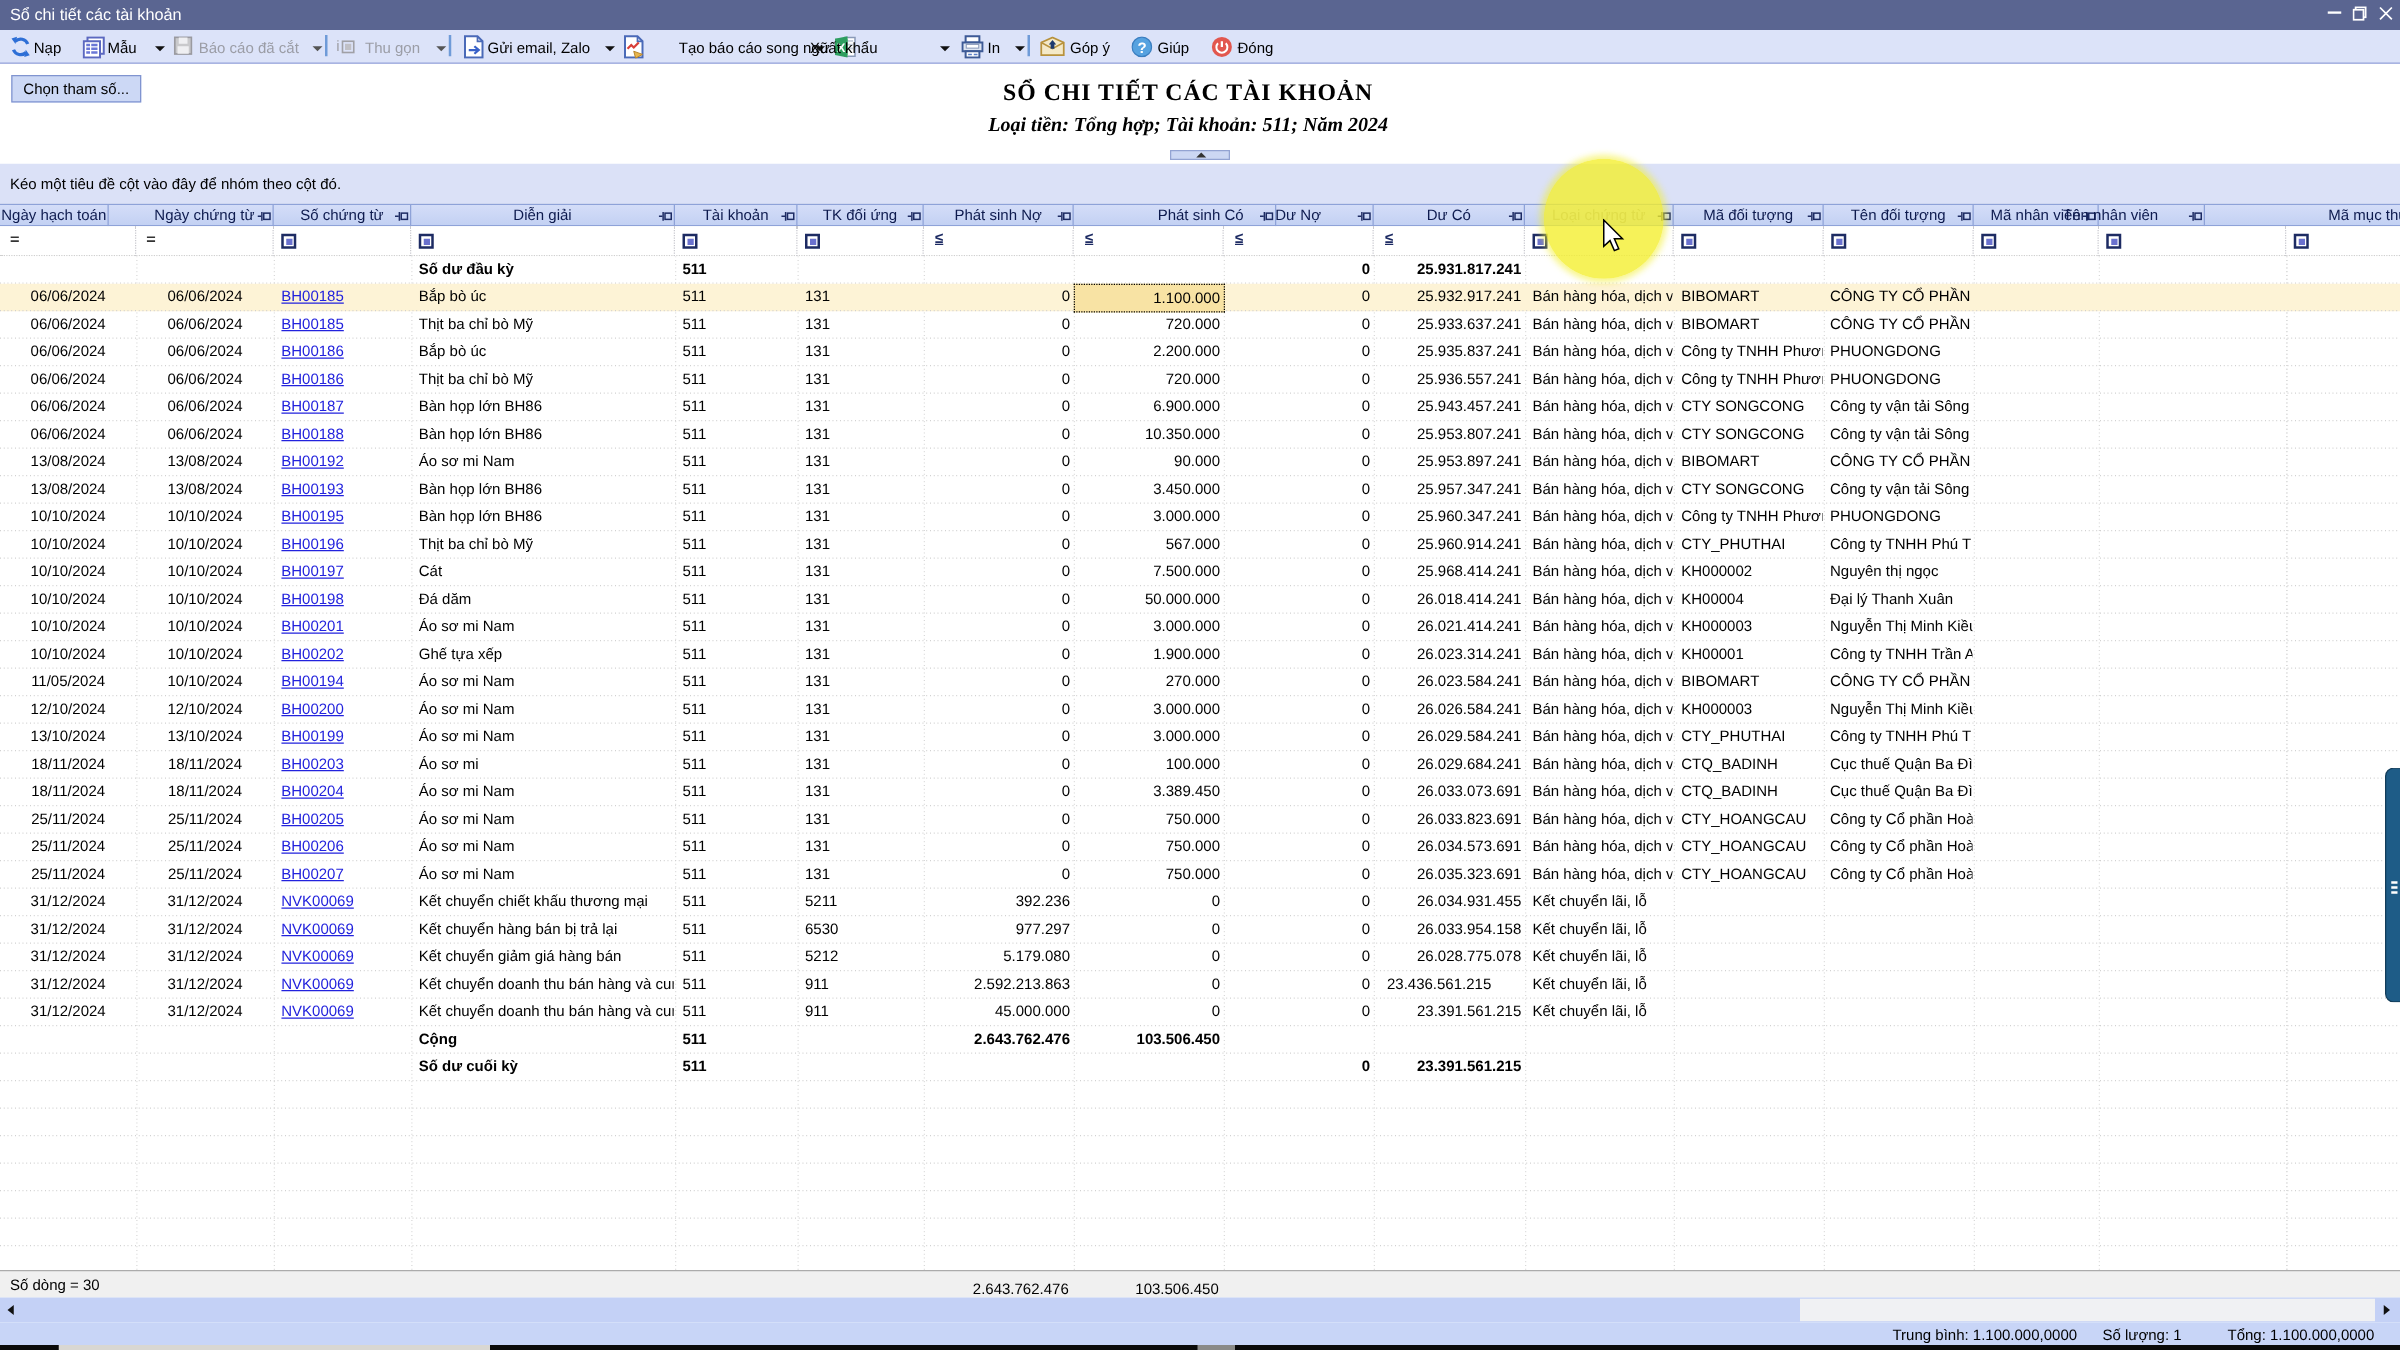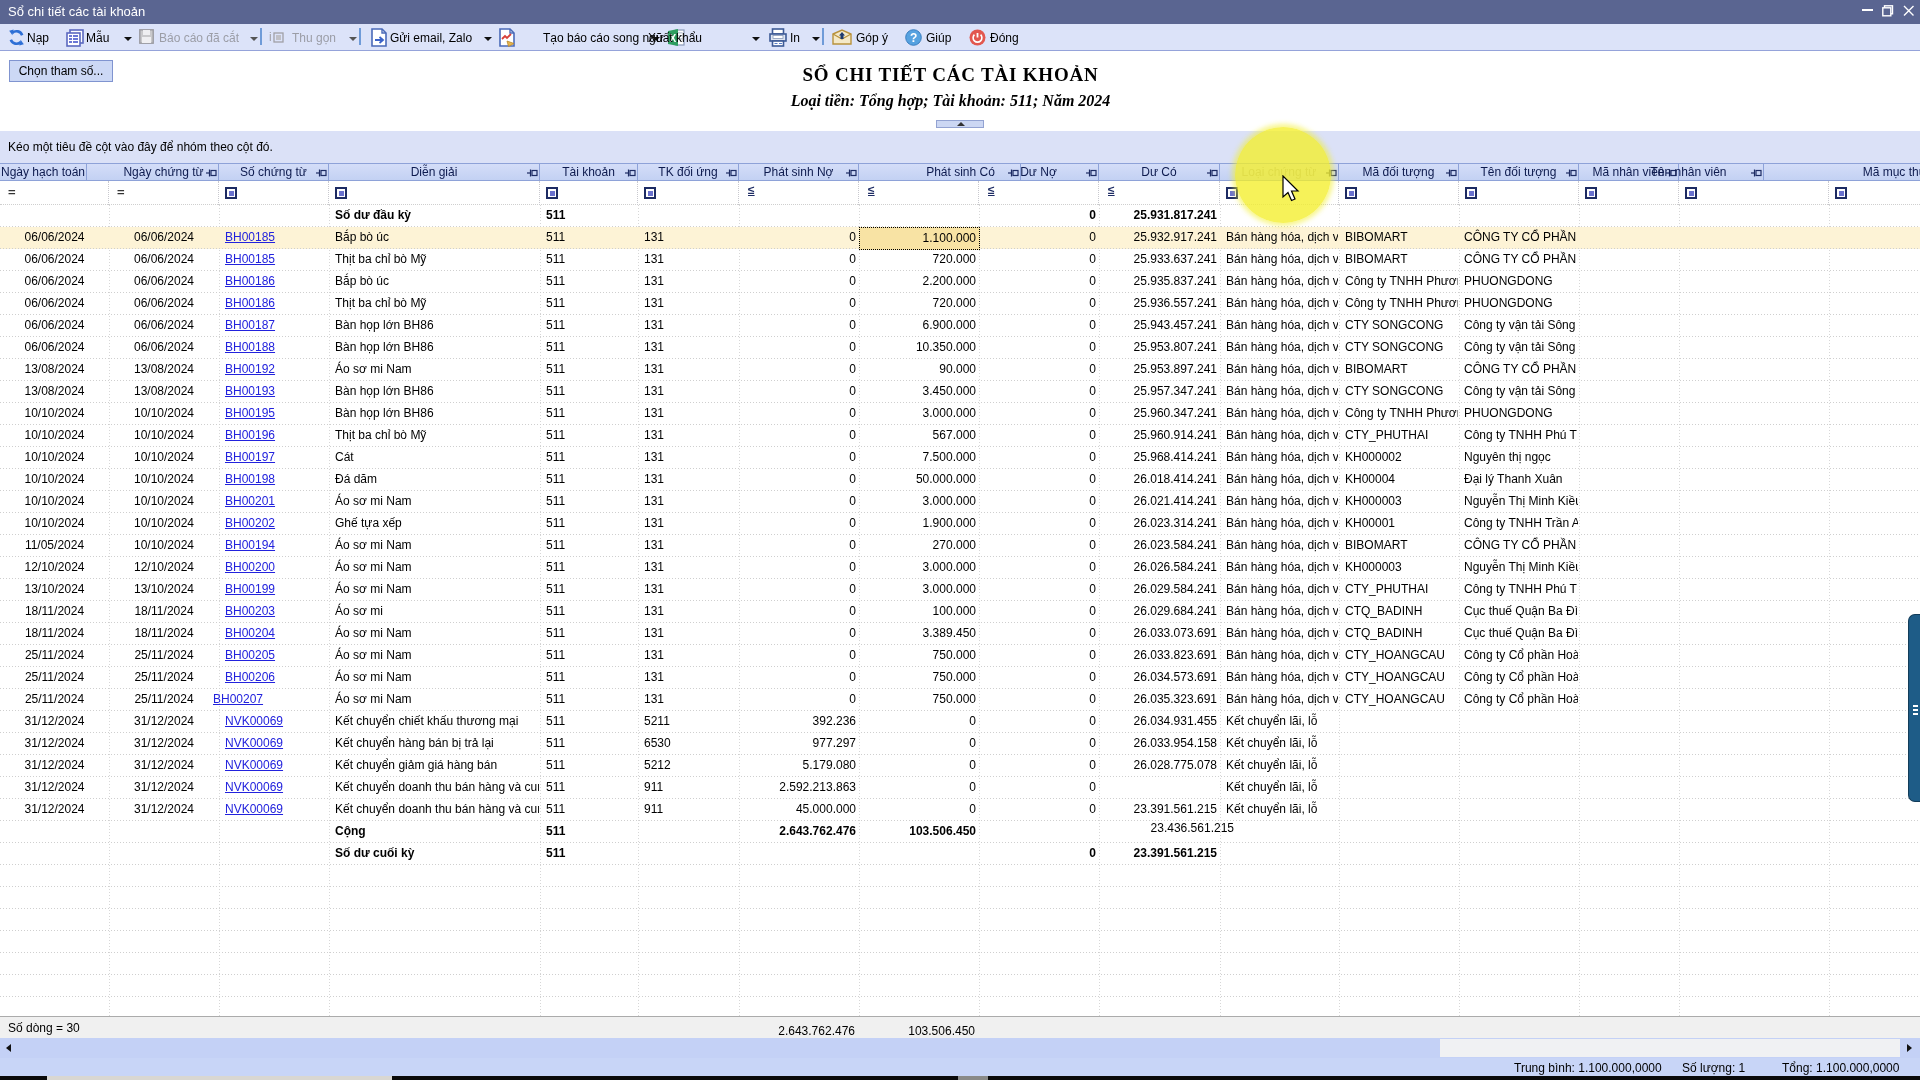--- a/index.html
+++ b/index.html
@@ -646,21 +646,21 @@
       <div class="cell rt rt" style="left:979px;width:117px;">0</div>
       <div class="cell rt rt" style="left:1099px;width:118px;">26.034.573.691</div>
       <div class="cell " style="left:1226px;width:112px;">Bán hàng hóa, dịch v</div>
       <div class="cell " style="left:1345px;width:113px;">CTY_HOANGCAU</div>
       <div class="cell " style="left:1464px;width:114px;">Công ty Cổ phần Hoà</div>
       <div class="bb"></div>
     </div>
     <div class="row" style="top:484px;">
       <div class="cell ct ct" style="left:0px;width:109px;">25/11/2024</div>
       <div class="cell ct ct" style="left:109px;width:110px;">25/11/2024</div>
-      <div class="cell " style="left:213px;width:103px;"><span class="lnk">BH00207</span></div>
+      <div class="cell " style="left:225px;width:103px;"><span class="lnk">BH00207</span></div>
       <div class="cell " style="left:335px;width:204px;">Áo sơ mi Nam</div>
       <div class="cell " style="left:546px;width:91px;">511</div>
       <div class="cell " style="left:644px;width:94px;">131</div>
       <div class="cell rt rt" style="left:739px;width:117px;">0</div>
       <div class="cell rt rt" style="left:859px;width:117px;">750.000</div>
       <div class="cell rt rt" style="left:979px;width:117px;">0</div>
       <div class="cell rt rt" style="left:1099px;width:118px;">26.035.323.691</div>
       <div class="cell " style="left:1226px;width:112px;">Bán hàng hóa, dịch v</div>
       <div class="cell " style="left:1345px;width:113px;">CTY_HOANGCAU</div>
       <div class="cell " style="left:1464px;width:114px;">Công ty Cổ phần Hoà</div>
@@ -711,21 +711,21 @@
     <div class="row" style="top:572px;">
       <div class="cell ct ct" style="left:0px;width:109px;">31/12/2024</div>
       <div class="cell ct ct" style="left:109px;width:110px;">31/12/2024</div>
       <div class="cell " style="left:225px;width:103px;"><span class="lnk">NVK00069</span></div>
       <div class="cell " style="left:335px;width:204px;">Kết chuyển doanh thu bán hàng và cun</div>
       <div class="cell " style="left:546px;width:91px;">511</div>
       <div class="cell " style="left:644px;width:94px;">911</div>
       <div class="cell rt rt" style="left:739px;width:117px;">2.592.213.863</div>
       <div class="cell rt rt" style="left:859px;width:117px;">0</div>
       <div class="cell rt rt" style="left:979px;width:117px;">0</div>
-      <div class="cell rt rt" style="left:1116px;width:118px;margin-top:41px;">23.436.561.215</div>
+      <div class="cell rt rt" style="left:1075px;width:118px;">23.436.561.215</div>
       <div class="cell " style="left:1226px;width:112px;">Kết chuyển lãi, lỗ</div>
       <div class="bb"></div>
     </div>
     <div class="row" style="top:594px;">
       <div class="cell ct ct" style="left:0px;width:109px;">31/12/2024</div>
       <div class="cell ct ct" style="left:109px;width:110px;">31/12/2024</div>
       <div class="cell " style="left:225px;width:103px;"><span class="lnk">NVK00069</span></div>
       <div class="cell " style="left:335px;width:204px;">Kết chuyển doanh thu bán hàng và cun</div>
       <div class="cell " style="left:546px;width:91px;">511</div>
       <div class="cell " style="left:644px;width:94px;">911</div>

